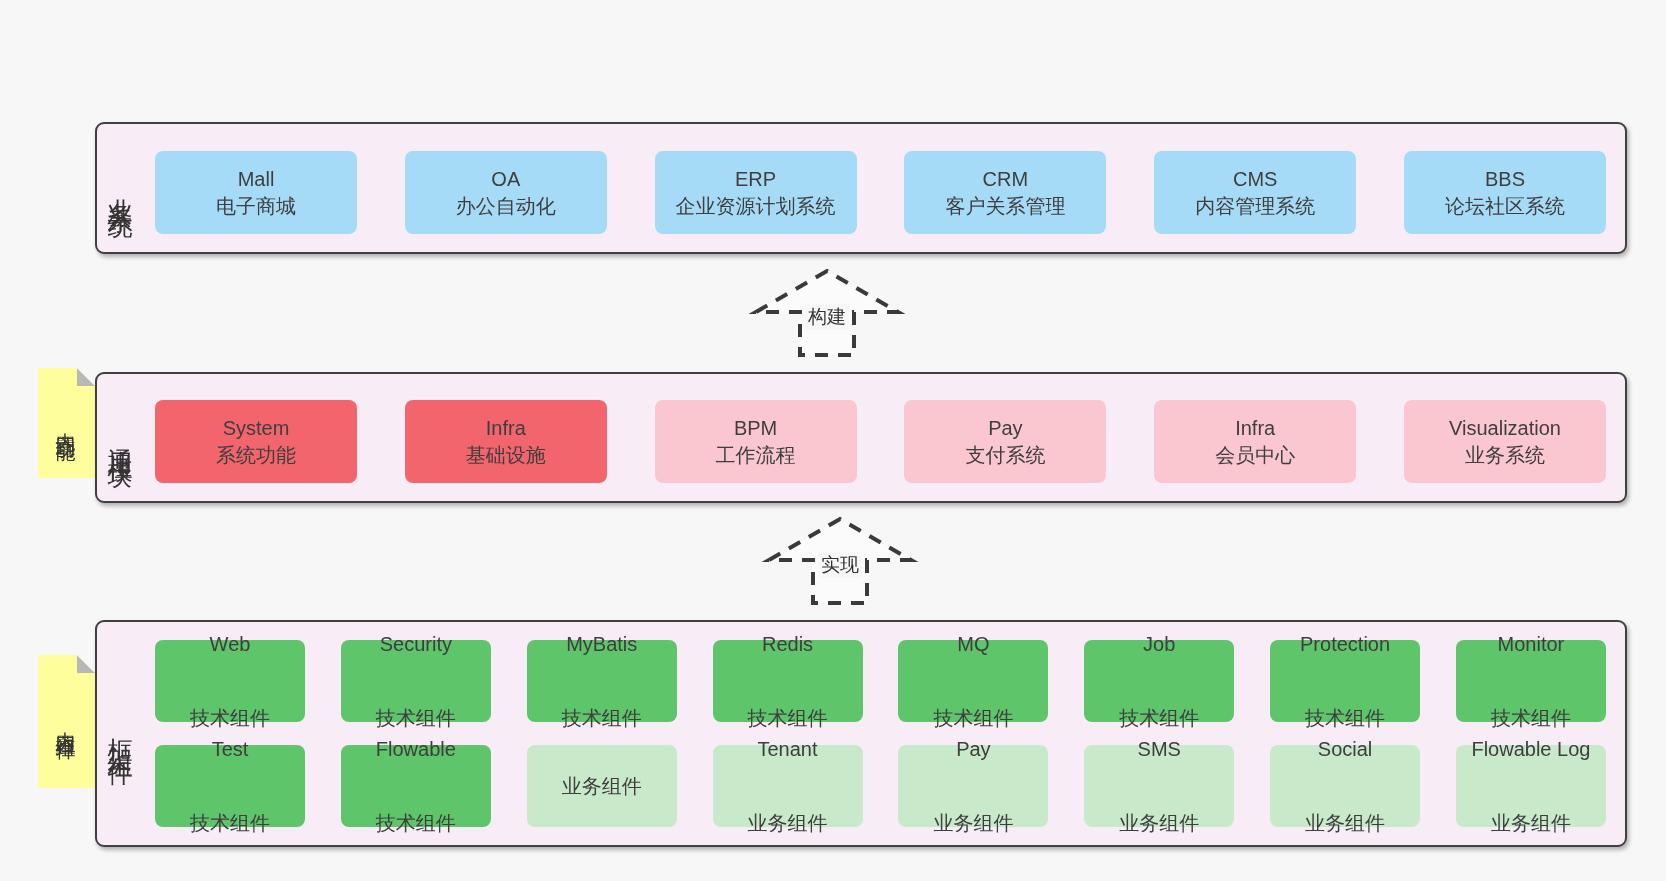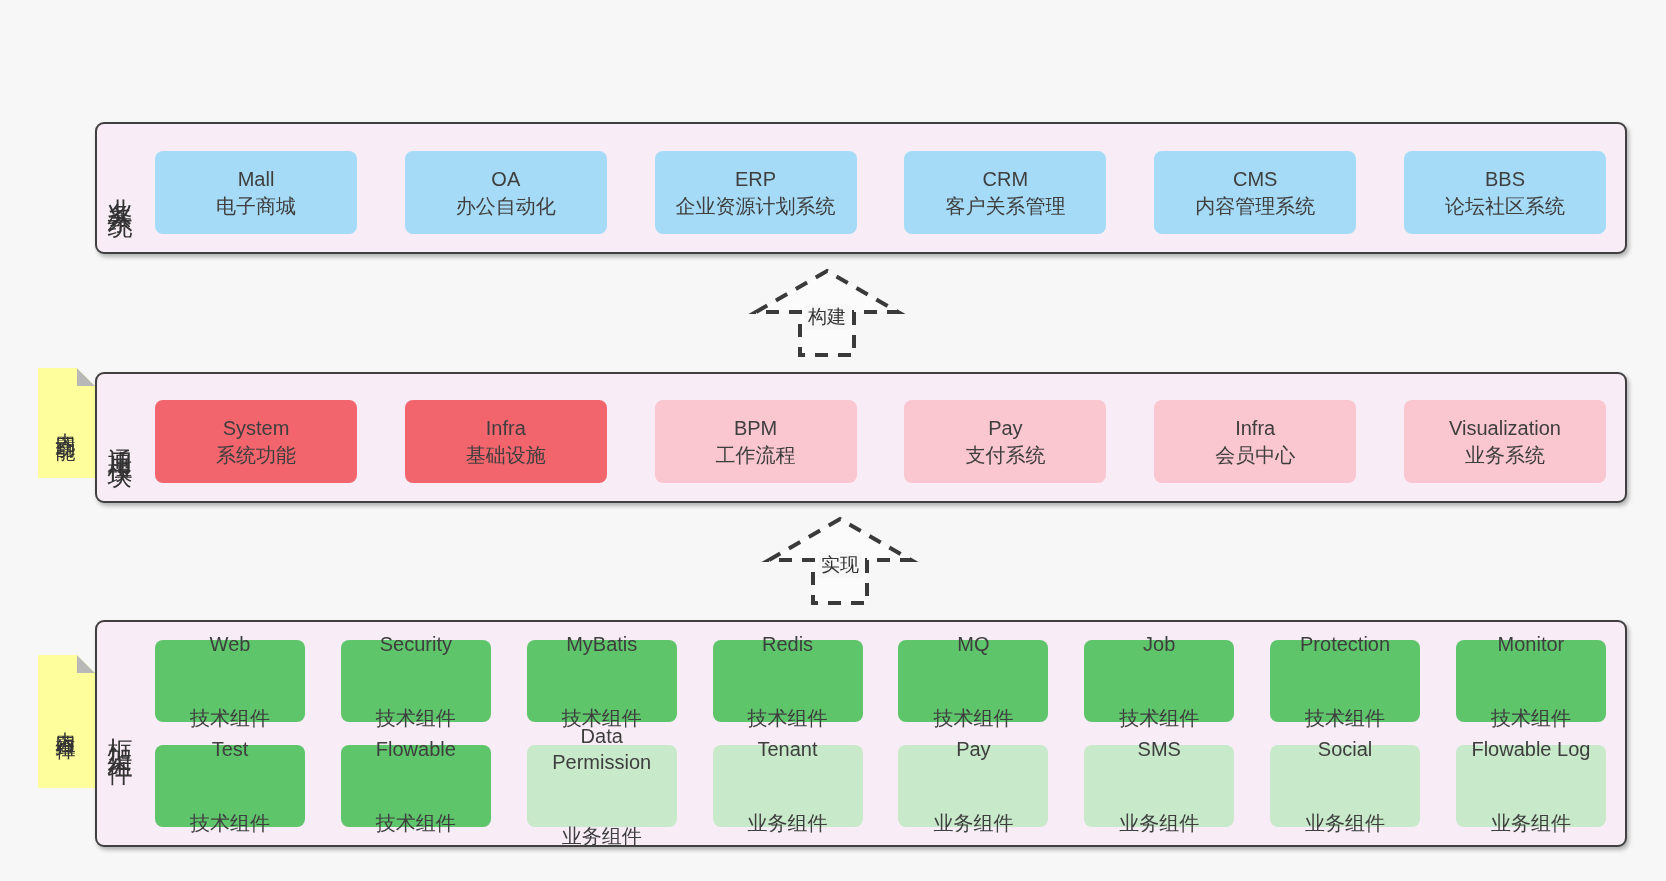--- a/index.html
+++ b/index.html
@@ -195,21 +195,20 @@
   <div class="row" style="top:123px;">
     <div class="box v-green">
       <div class="bn">Test</div>
       <div class="bd">技术组件</div>
     </div>
     <div class="box v-green">
       <div class="bn">Flowable</div>
       <div class="bd">技术组件</div>
     </div>
     <div class="box v-lgreen">
-      <div class="bn">Data Permission</div>
       <div class="bd">业务组件</div>
     </div>
     <div class="box v-lgreen">
       <div class="bn">Tenant</div>
       <div class="bd">业务组件</div>
     </div>
     <div class="box v-lgreen">
       <div class="bn">Pay</div>
       <div class="bd">业务组件</div>
     </div>

